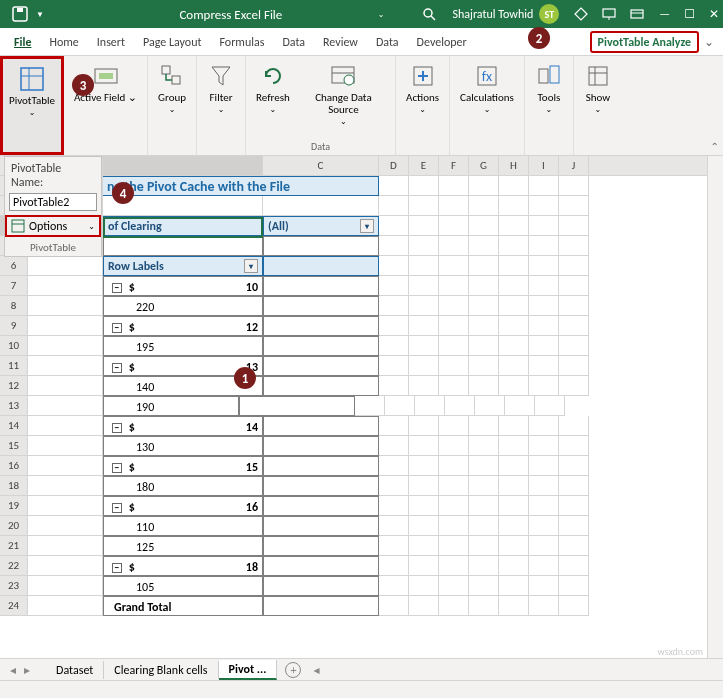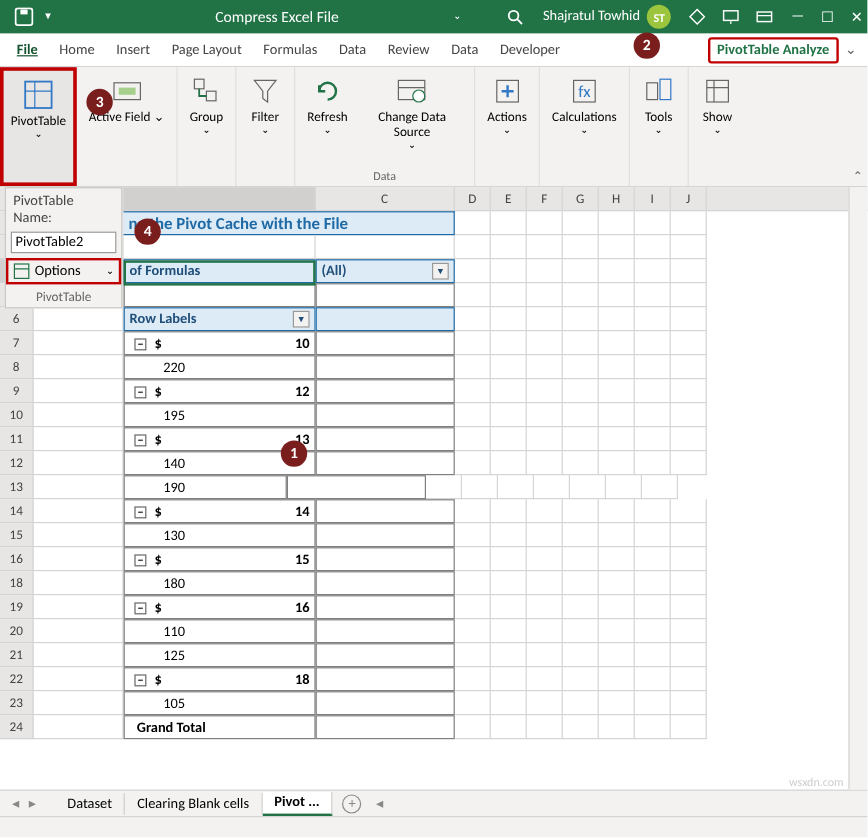--- a/index.html
+++ b/index.html
@@ -308,21 +308,21 @@
         <div class="cell wS"></div>
         <div class="cell wS"></div>
         <div class="cell wS"></div>
         <div class="cell wS"></div>
         <div class="cell wS"></div>
       </div>
       <div class="row">
         <div class="row-h active">4</div>
         <div class="cell wA" style="width: 75px;"></div>
         <div class="cell wB header-cell" style="width: 160px;">
-          <span>of Formulas</span>
+          <span>of Clearing</span>
         </div>
         <div class="cell wC header-cell">
           <span>(All)</span>
           <span class="dd-icon">▾</span>
         </div>
         <div class="cell wS"></div>
         <div class="cell wS"></div>
         <div class="cell wS"></div>
         <div class="cell wS"></div>
         <div class="cell wS"></div>

